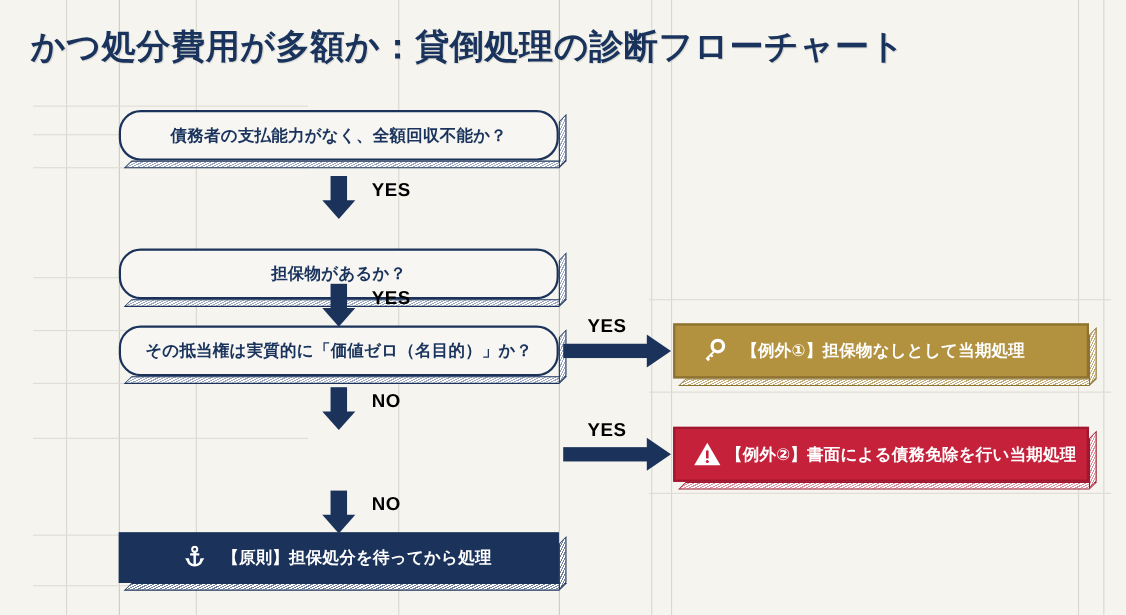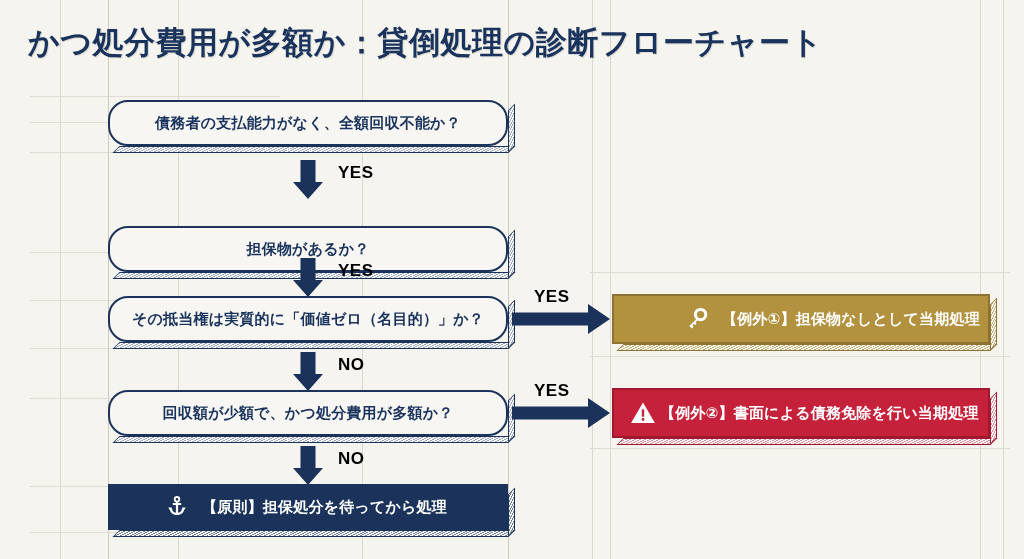--- a/index.html
+++ b/index.html
@@ -284,25 +284,20 @@
     <span class="head-h" style="left:76px;"></span>
   </div>
   <div class="edge-label" style="left:524px; top:287px;">YES</div>
 
   <div class="arrow-down" style="left:308px; top:352px; height:40px;">
     <span class="shaft" style="height:24px;"></span>
     <span class="head" style="top:22px;"></span>
   </div>
   <div class="edge-label" style="left:328px; top:355px;">NO</div>
 
-  <div class="node question" style="left:108px; top:390px; width:400px; height:46px;">
-    <span class="node-label">回収額が少額で、かつ処分費用が多額か？</span>
-    <span class="depth-b"></span>
-    <span class="depth-r"></span>
-  </div>
 
   <div class="arrow-right" style="left:512px; top:398px; width:98px; height:30px;">
     <span class="shaft-h" style="width:78px;"></span>
     <span class="head-h" style="left:76px;"></span>
   </div>
   <div class="edge-label" style="left:524px; top:381px;">YES</div>
 
   <div class="arrow-down" style="left:308px; top:446px; height:40px;">
     <span class="shaft" style="height:24px;"></span>
     <span class="head" style="top:22px;"></span>
@@ -318,21 +313,21 @@
         <path d="M4 13.4c0 4.6 3.6 7.4 8 7.4s8-2.8 8-7.4h-2.6c0 3.2-2.4 5-5.4 5s-5.4-1.8-5.4-5z"></path>
         <path d="M2.4 12.6h4.2l-2.1 3z"></path>
         <path d="M17.4 12.6h4.2l-2.1 3z"></path>
       </svg>
     </span>
     <span class="node-label">【原則】担保処分を待ってから処理</span>
     <span class="depth-b"></span>
     <span class="depth-r"></span>
   </div>
 
-  <div class="node exc-gold" style="left:612px; top:294px; width:378px; height:50px;padding-left:48px;">
+  <div class="node exc-gold" style="left:612px; top:294px; width:378px; height:50px;">
     <span class="node-icon">
       <svg width="24" height="24" viewBox="0 0 24 24" fill="#ffffff">
         <circle cx="15.6" cy="7.6" r="5.2" fill="none" stroke="#ffffff" stroke-width="3"></circle>
         <circle cx="15.6" cy="7.6" r="1.6" fill="#b2913f"></circle>
         <path d="M12.2 11.2 L4.4 19 l2.4 2.4 l1.8-1.8 l-1.2-1.2 l1.5-1.5 l1.2 1.2 l1.5-1.5 l-1.2-1.2 l2.9-2.9 z"></path>
       </svg>
     </span>
     <span class="node-label">【例外①】担保物なしとして当期処理</span>
     <span class="depth-b"></span>
     <span class="depth-r"></span>

